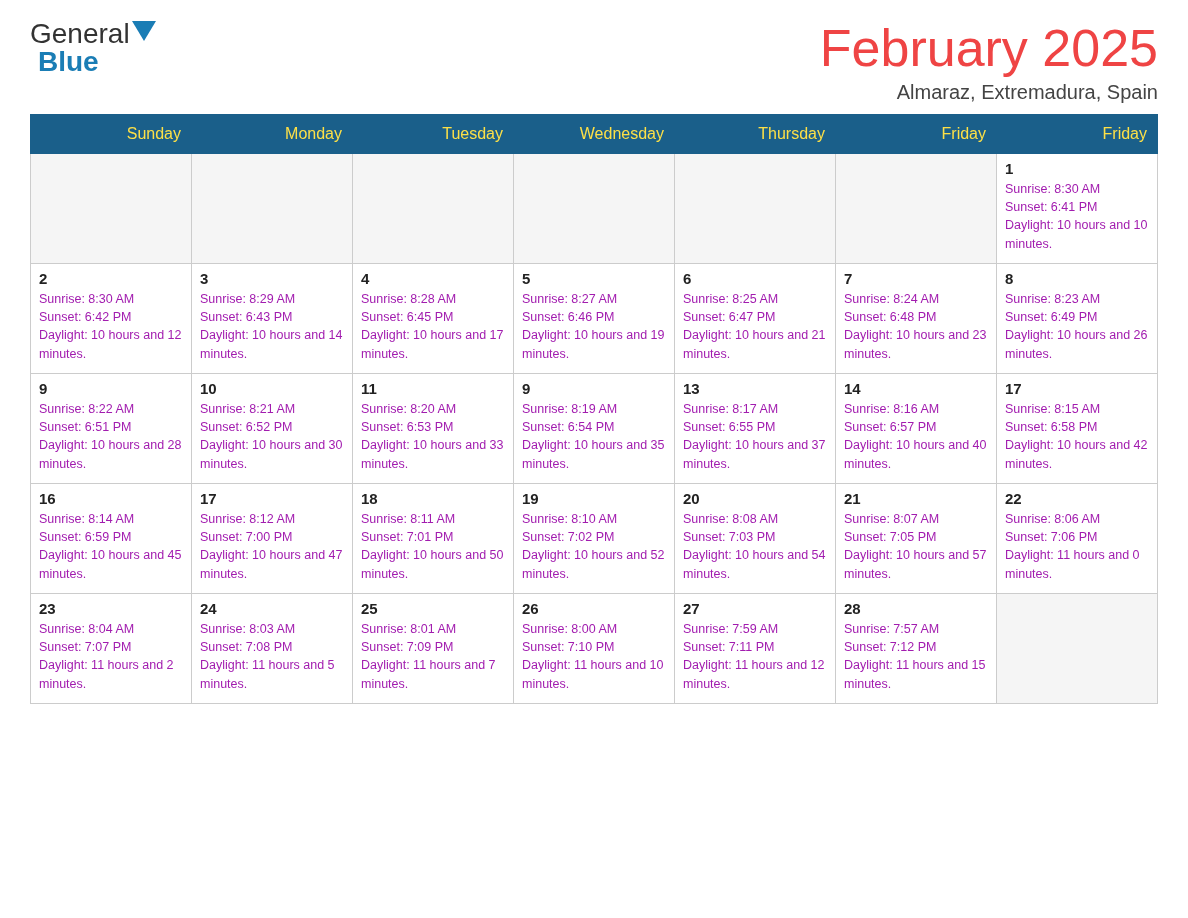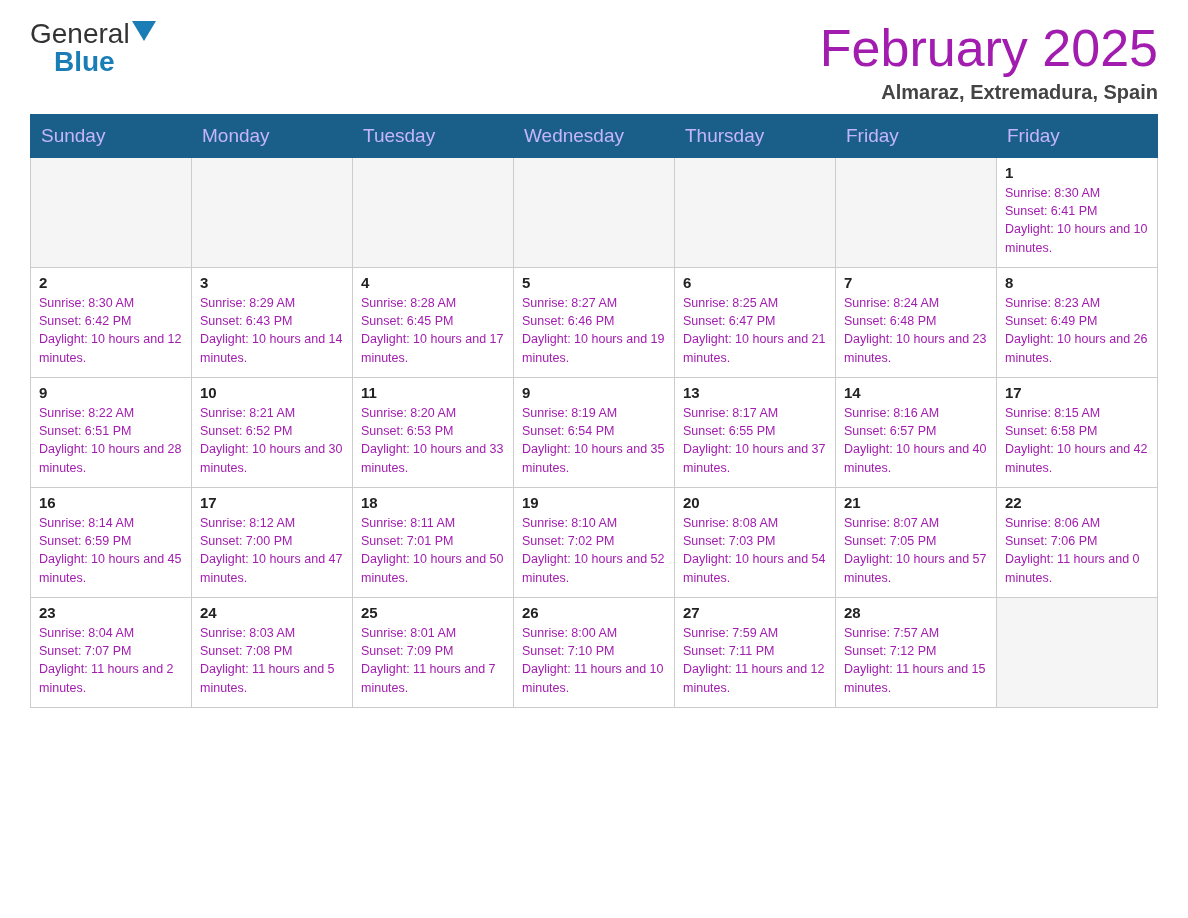--- a/index.html
+++ b/index.html
@@ -25,62 +25,61 @@
       font-size: 28px;
       font-weight: normal;
       color: #333;
       line-height: 1;
     }
     .logo-blue {
       font-size: 28px;
       font-weight: bold;
       color: #1a7db5;
       line-height: 1;
-      margin-left: 24px;
+      margin-left: 8px;
     }
     .logo-row {
       display: flex;
       align-items: center;
     }
     .logo-triangle {
       width: 0;
       height: 0;
       border-left: 12px solid transparent;
       border-right: 12px solid transparent;
       border-top: 20px solid #1a7db5;
       margin-left: 2px;
       margin-top: -6px;
     }
     .title-block {
       text-align: right;
     }
     .calendar-title {
       font-size: 52px;
       font-weight: normal;
-      color: #a21caf;
+      color: #ef4444;
       line-height: 1.1;
     }
     .calendar-subtitle {
       font-size: 20px;
       color: #444;
       margin-top: 4px;
-      font-weight: bold;
     }
     table {
       width: 100%;
       border-collapse: collapse;
       margin-top: 10px;
     }
     thead tr th {
       background-color: #1a5f8a;
-      color: #c4b5fd;
-      font-size: 19px;
+      color: #fde047;
+      font-size: 16px;
       font-weight: normal;
       padding: 10px 10px;
-      text-align: left;
+      text-align: right;
       border: 1px solid #1a5f8a;
     }
     tbody tr td {
       vertical-align: top;
       border: 1px solid #ccc;
       padding: 6px 8px;
       width: 14.28%;
       min-height: 110px;
       height: 110px;
       font-size: 13px;

